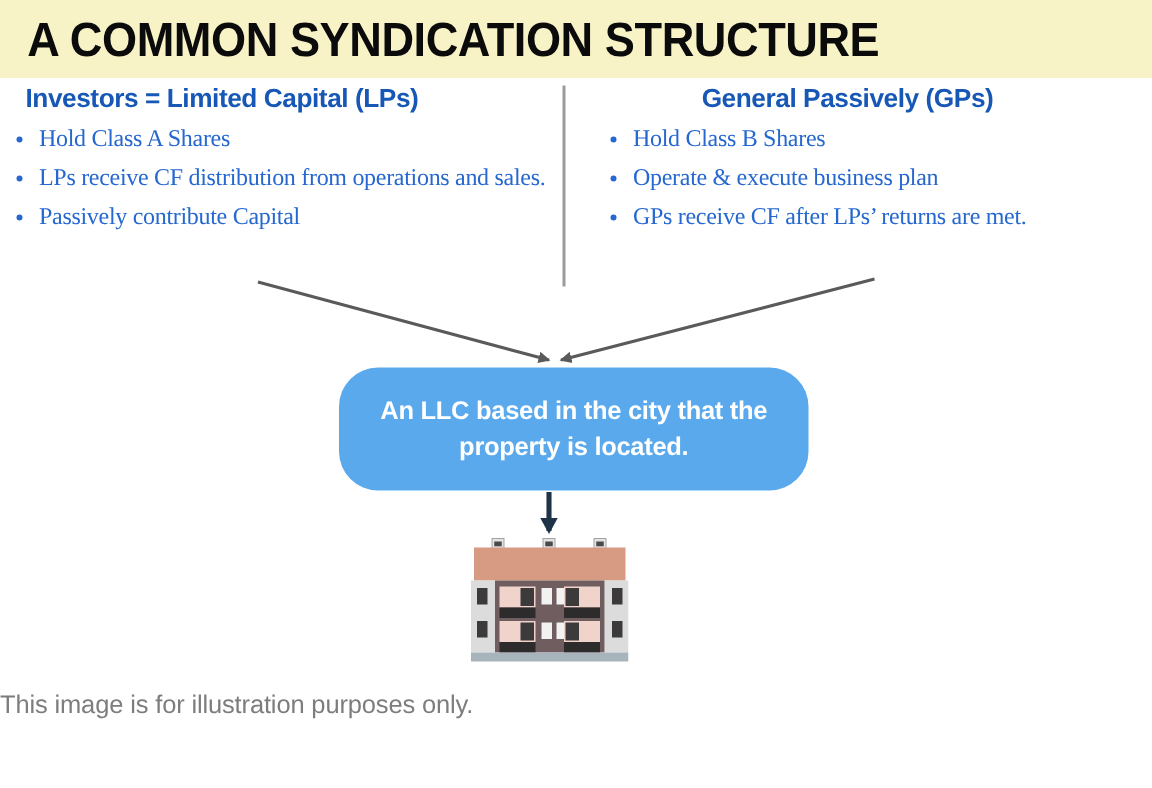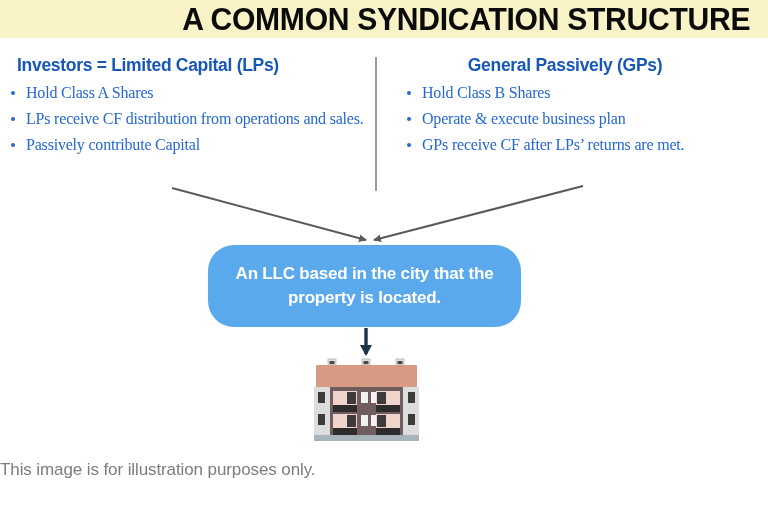--- a/index.html
+++ b/index.html
@@ -14,25 +14,25 @@
     overflow: hidden;
     position: relative;
   }
 
   
   .banner {
     position: absolute;
     left: 0;
     top: 0;
     width: 768px;
-    height: 38px;
+    height: 52px;
     background: #f8f2c7;
     display: flex;
     align-items: center;
-    justify-content: flex-end;
+    justify-content: flex-start;
   }
   .banner-title {
     font-family: "Liberation Sans Narrow", "Liberation Sans", sans-serif;
     font-weight: bold;
     font-size: 32px;
     letter-spacing: -0.3px;
     color: #0b0b0b;
     transform: scaleX(0.94);
     white-space: nowrap;
   }
@@ -103,21 +103,21 @@
     left: 0;
     top: 0;
     width: 768px;
     height: 525px;
     pointer-events: none;
   }
 
   
   .callout {
     position: absolute;
-    left: 208px;
+    left: 226px;
     top: 245px;
     width: 313px;
     height: 82px;
     background: #5aa9ec;
     border-radius: 26px;
     display: flex;
     align-items: center;
     justify-content: center;
     box-sizing: border-box;
     padding: 0 18px;

